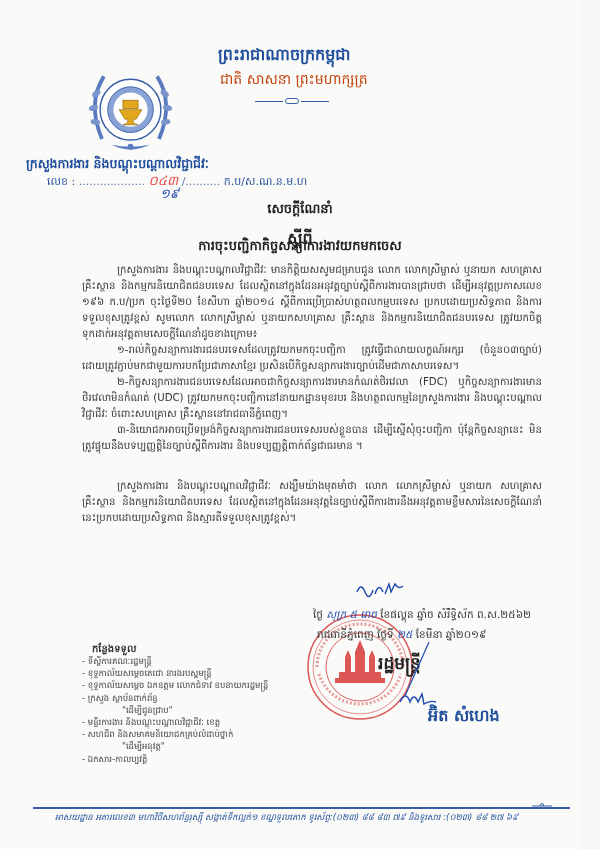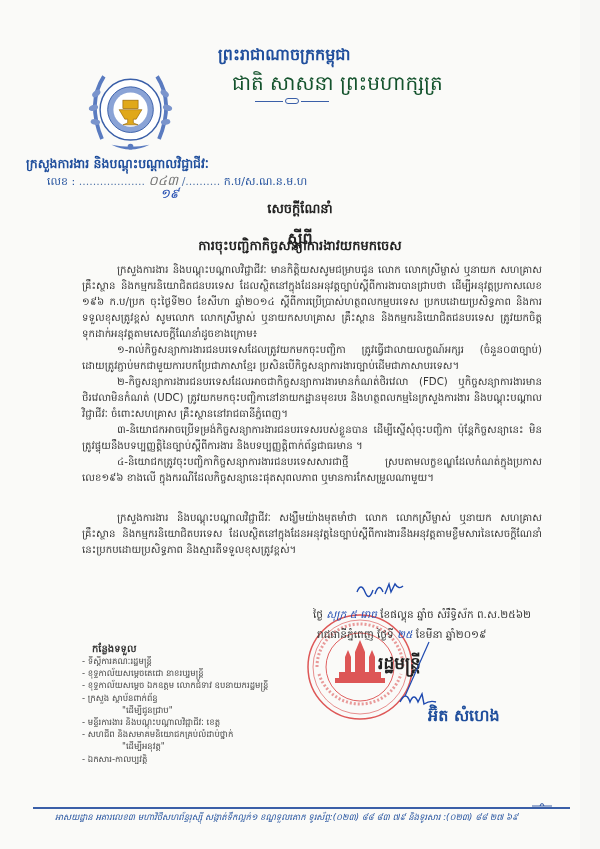--- a/index.html
+++ b/index.html
@@ -5,29 +5,29 @@
   html, body { margin:0; padding:0; }
   body {
     width:600px; height:849px; overflow:hidden;
     background:#f7f7f5;
     font-family:"DejaVu Sans", sans-serif;
     color:#2a2a2a;
     position:relative;
   }
   .page { position:absolute; left:0; top:0; width:580px; height:849px; background:#fafaf8; }
   .kingdom { position:absolute; left:218px; top:44px; font-size:16px; font-weight:bold; color:#1f4e9c; }
-  .motto { position:absolute; left:232px; top:70px; font-size:20px; color:#14532d; }
+  .motto { position:absolute; left:220px; top:70px; font-size:14px; color:#c2410c; }
   .ornament { position:absolute; left:255px; top:98px; width:75px; height:6px; }
   .ornament .line { position:absolute; top:3px; height:1px; background:#3a5fa8; }
   .ornament .dot { position:absolute; left:30px; top:0; width:14px; height:6px; border:1px solid #3a5fa8; border-radius:3px; box-sizing:border-box; }
   .logo { position:absolute; left:83px; top:65px; width:95px; height:95px; }
   .ministry { position:absolute; left:26px; top:156px; font-size:12.5px; font-weight:bold; color:#1f4e9c; }
   .refline { position:absolute; left:47px; top:172px; font-size:11px; color:#1f4e9c; white-space:nowrap; }
   .refline .dots { color:#5577aa; }
-  .refline .hand { font-family:"DejaVu Serif", serif; font-style:italic; color:#737373; font-size:13px; }
+  .refline .hand { font-family:"DejaVu Serif", serif; font-style:italic; color:#ef4444; font-size:13px; }
   .hand2 { position:absolute; left:160px; top:185px; font-family:"DejaVu Serif", serif; font-style:italic; color:#1f4ab0; font-size:13px; }
   .title { position:absolute; left:0; width:600px; text-align:center; font-weight:bold; color:#222; }
   .t1 { top:200px; font-size:13px; }
   .t2 { top:228px; font-size:16px; }
   .t3 { top:237px; font-size:13px; }
   .body { position:absolute; left:82px; width:460px; font-size:10.2px; line-height:16px; color:#333; text-align:justify; }
   .para { margin:0; }
   .indent { text-indent:35px; }
   .date1 { position:absolute; left:313px; top:608px; font-size:10.5px; color:#333; white-space:nowrap; }
   .date2 { position:absolute; left:317px; top:628px; font-size:10.5px; color:#333; white-space:nowrap; }
@@ -89,21 +89,20 @@
 
   <div class="title t1">សេចក្តីណែនាំ</div>
   <div class="title t2">ស្តីពី</div>
   <div class="title t3">ការចុះបញ្ជិកាកិច្ចសន្យាការងាវយកមកចេស</div>
 
   <div class="body" style="top:262px;">
     <p class="para indent">ក្រសួងការងារ និងបណ្តុះបណ្តាលវិជ្ជាជីវៈ មានកិត្តិយសសូមជម្រាបជូន  លោក លោកស្រីម្ចាស់ ឬនាយក សហគ្រាស គ្រឹះស្ថាន និងកម្មករនិយោជិតជនបរទេស ដែលស្ថិតនៅក្នុងដែនអនុវត្តច្បាប់ស្តីពីការងារបានជ្រាបថា ដើម្បីអនុវត្តប្រកាសលេខ ១៩៦ ក.ប/ប្រក ចុះថ្ងៃទី២០ ខែសីហា ឆ្នាំ២០១៤ ស្តីពីការប្រើប្រាស់ហត្ថពលកម្មបរទេស ប្រកបដោយប្រសិទ្ធភាព និងការទទួលខុសត្រូវខ្ពស់ សូមលោក លោកស្រីម្ចាស់ ឬនាយកសហគ្រាស គ្រឹះស្ថាន និងកម្មករនិយោជិតជនបរទេស  ត្រូវយកចិត្តទុកដាក់អនុវត្តតាមសេចក្តីណែនាំដូចខាងក្រោម៖</p>
     <p class="para indent">១-រាល់កិច្ចសន្យាការងារជនបរទេសដែលត្រូវយកមកចុះបញ្ជិកា ត្រូវធ្វើជាលាយលក្ខណ៍អក្សរ (ចំនួន០៣ច្បាប់) ដោយត្រូវភ្ជាប់មកជាមួយការបកប្រែជាភាសាខ្មែរ ប្រសិនបើកិច្ចសន្យាការងារច្បាប់ដើមជាភាសាបរទេស។</p>
     <p class="para indent">២-កិច្ចសន្យាការងារជនបរទេសដែលអាចជាកិច្ចសន្យាការងារមានកំណត់ថិរវេលា (FDC) ឬកិច្ចសន្យាការងារមានថិរវេលាមិនកំណត់ (UDC) ត្រូវយកមកចុះបញ្ជិកានៅនាយកដ្ឋានមុខរបរ និងហត្ថពលកម្មនៃក្រសួងការងារ និងបណ្តុះបណ្តាលវិជ្ជាជីវៈ ចំពោះសហគ្រាស គ្រឹះស្ថាននៅរាជធានីភ្នំពេញ។</p>
     <p class="para indent">៣-និយោជកអាចប្រើទម្រង់កិច្ចសន្យាការងារជនបរទេសរបស់ខ្លួនបាន ដើម្បីស្នើសុំចុះបញ្ជិកា  ប៉ុន្តែកិច្ចសន្យានេះ មិនត្រូវផ្ទុយនឹងបទប្បញ្ញត្តិនៃច្បាប់ស្តីពីការងារ និងបទប្បញ្ញត្តិពាក់ព័ន្ធជាធរមាន ។</p>
-    <p class="para indent">៤-និយោជកត្រូវចុះបញ្ជិកាកិច្ចសន្យាការងារជនបរទេសសារជាថ្មី  ស្របតាមលក្ខខណ្ឌដែលកំណត់ក្នុងប្រកាស លេខ១៩៦ ខាងលើ ក្នុងករណីដែលកិច្ចសន្យានេះផុតសុពលភាព ឬមានការកែសម្រួលណាមួយ។</p>
     <p class="para indent" style="margin-top:24px;">ក្រសួងការងារ និងបណ្តុះបណ្តាលវិជ្ជាជីវៈ សង្ឃឹមយ៉ាងមុតមាំថា លោក លោកស្រីម្ចាស់ ឬនាយក សហគ្រាស គ្រឹះស្ថាន  និងកម្មករនិយោជិតបរទេស  ដែលស្ថិតនៅក្នុងដែនអនុវត្តនៃច្បាប់ស្តីពីការងារនឹងអនុវត្តតាមខ្លឹមសារនៃសេចក្តីណែនាំនេះប្រកបដោយប្រសិទ្ធភាព និងស្មារតីទទួលខុសត្រូវខ្ពស់។</p>
   </div>
 
   <svg class="seal" viewBox="0 0 110 110">
     <circle cx="55" cy="55" r="52" fill="none" stroke="#d83a3a" stroke-width="1.5" opacity="0.85"></circle>
     <circle cx="55" cy="55" r="47" fill="none" stroke="#d83a3a" stroke-width="0.8" opacity="0.7"></circle>
     <circle cx="55" cy="55" r="34" fill="none" stroke="#d83a3a" stroke-width="1" opacity="0.8"></circle>
     <g fill="#d83a3a" opacity="0.85">
       <path d="M40 60 L40 45 L43 38 L46 45 L46 60 Z"></path>
       <path d="M50 60 L50 40 L55 28 L60 40 L60 60 Z"></path>
@@ -136,21 +135,21 @@
   </svg>
   <svg class="sig" style="left:398px;top:688px;width:40px;height:20px;" viewBox="0 0 40 20">
     <path d="M2 14 Q8 2 12 14 Q16 4 20 14 L24 6 L26 16 Q32 12 38 14" fill="none" stroke="#1f4ab0" stroke-width="1.4"></path>
   </svg>
 
   <div class="signer">អ៊ិត សំហេង</div>
 
   <div class="cc-title">កន្លែងទទួល</div>
   <ul class="cc-list">
     <li>- ទីស្តីការគណៈរដ្ឋមន្ត្រី</li>
-    <li>- ខុទ្ទកាល័យសម្តេចតេជោ នាខរបរ្ឋមន្ត្រី</li>
+    <li>- ខុទ្ទកាល័យសម្តេចតេជោ នារងរបស្ឋមន្ត្រី</li>
     <li>- ខុទ្ទកាល័យសម្តេច ឯកឧត្តម លោកជំទាវ ឧបនាយករដ្ឋមន្ត្រី</li>
     <li>- ក្រសួង ស្ថាប័នពាក់ព័ន្ធ</li>
     <li class="sub">"ដើម្បីជូនជ្រាប"</li>
     <li>- មន្ទីរការងារ និងបណ្តុះបណ្តាលវិជ្ជាជីវៈ ខេត្ត</li>
     <li>- សហជីព និងសមាគមនិយោជកគ្រប់លំដាប់ថ្នាក់</li>
     <li class="sub">"ដើម្បីអនុវត្ត"</li>
     <li>- ឯកសារ-កាលប្បវត្តិ</li>
   </ul>
 
   <div class="footer-line"></div>

